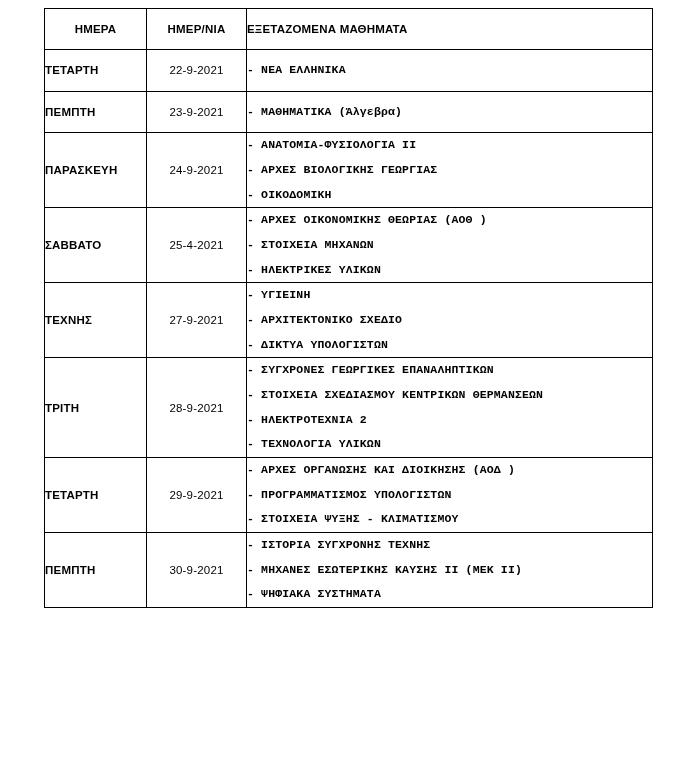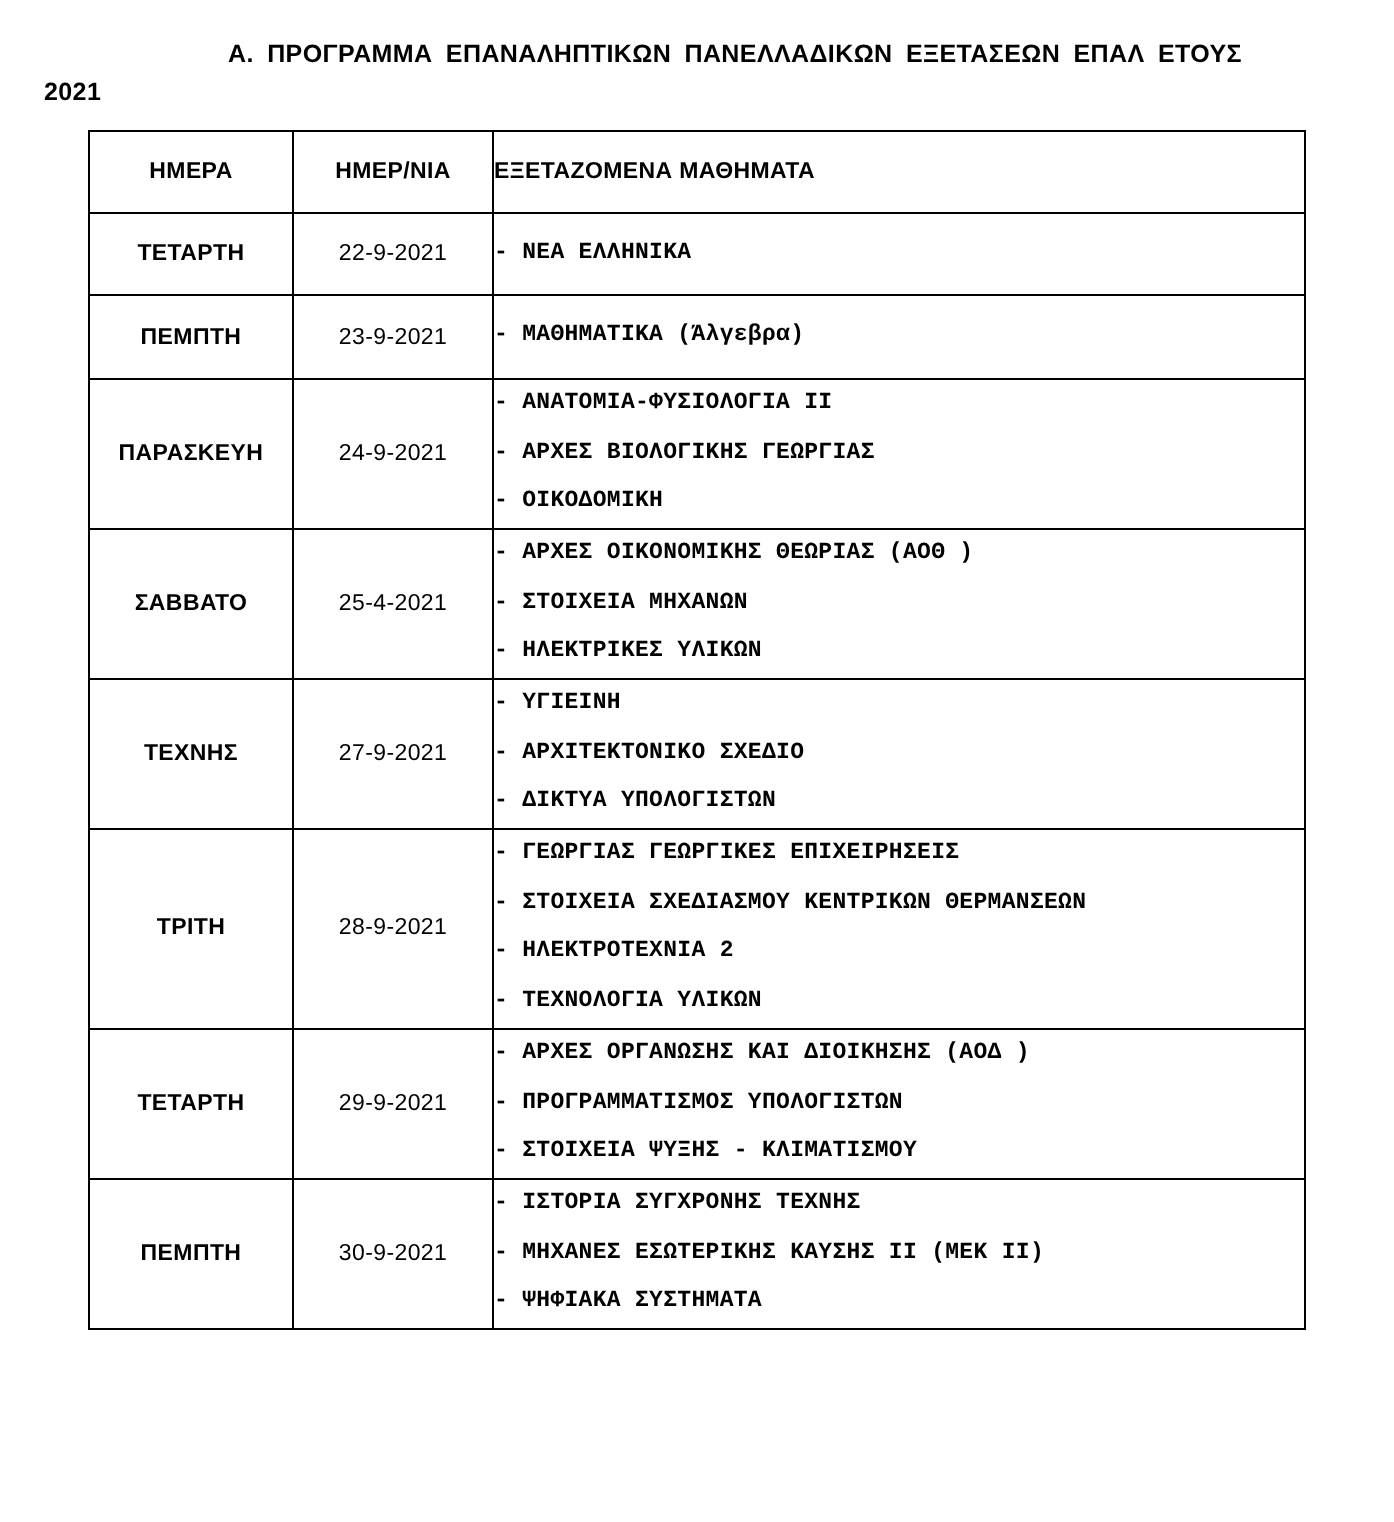--- a/index.html
+++ b/index.html
@@ -52,21 +52,21 @@
     font-size: 11.5px;
     font-weight: bold;
     height: 40px;
     letter-spacing: 0.2px;
   }
   .hdr-subjects {
     text-align: left;
     padding-left: 10px;
   }
   .day-cell {
-    text-align: center;
+    text-align: left;
     font-size: 11.5px;
     font-weight: bold;
     letter-spacing: 0.2px;
   }
   .date-cell {
     text-align: center;
     font-size: 11.5px;
     font-weight: normal;
     letter-spacing: 0.2px;
   }
@@ -82,24 +82,20 @@
     white-space: nowrap;
     font-family: Liberation Mono, monospace;
   }
   .r1 .subj-cell, .r2 .subj-cell { padding-top: 8px; padding-bottom: 8px; }
 </style>
 </head>
 <body>
 
 <div class="page">
 
-  <div class="doc-title">
-    <span class="title-indent">Α.  ΠΡΟΓΡΑΜΜΑ  ΕΠΑΝΑΛΗΠΤΙΚΩΝ  ΠΑΝΕΛΛΑΔΙΚΩΝ  ΕΞΕΤΑΣΕΩΝ  ΕΠΑΛ  ΕΤΟΥΣ</span><br>
-    <span>2021</span>
-  </div>
 
   <table class="schedule">
     <colgroup>
       <col class="col-day">
       <col class="col-date">
       <col class="col-subj">
     </colgroup>
     <thead>
       <tr>
         <th class="hdr-cell">ΗΜΕΡΑ</th>
@@ -152,21 +148,21 @@
           <div class="subj-line">- ΥΓΙΕΙΝΗ</div>
           <div class="subj-line">- ΑΡΧΙΤΕΚΤΟΝΙΚΟ ΣΧΕΔΙΟ</div>
           <div class="subj-line">- ΔΙΚΤΥΑ ΥΠΟΛΟΓΙΣΤΩΝ</div>
         </td>
       </tr>
 
       <tr>
         <td class="day-cell">ΤΡΙΤΗ</td>
         <td class="date-cell">28-9-2021</td>
         <td class="subj-cell">
-          <div class="subj-line">- ΓΕΩΡΓΙΑΣ ΓΕΩΡΓΙΚΕΣ ΕΠΙΧΕΙΡΗΣΕΙΣ</div>
+          <div class="subj-line">- ΣΥΓΧΡΟΝΕΣ ΓΕΩΡΓΙΚΕΣ ΕΠΑΝΑΛΗΠΤΙΚΩΝ</div>
           <div class="subj-line">- ΣΤΟΙΧΕΙΑ ΣΧΕΔΙΑΣΜΟΥ ΚΕΝΤΡΙΚΩΝ ΘΕΡΜΑΝΣΕΩΝ</div>
           <div class="subj-line"> - ΗΛΕΚΤΡΟΤΕΧΝΙΑ 2</div>
           <div class="subj-line">- ΤΕΧΝΟΛΟΓΙΑ ΥΛΙΚΩΝ</div>
         </td>
       </tr>
 
       <tr>
         <td class="day-cell">ΤΕΤΑΡΤΗ</td>
         <td class="date-cell">29-9-2021</td>
         <td class="subj-cell">

